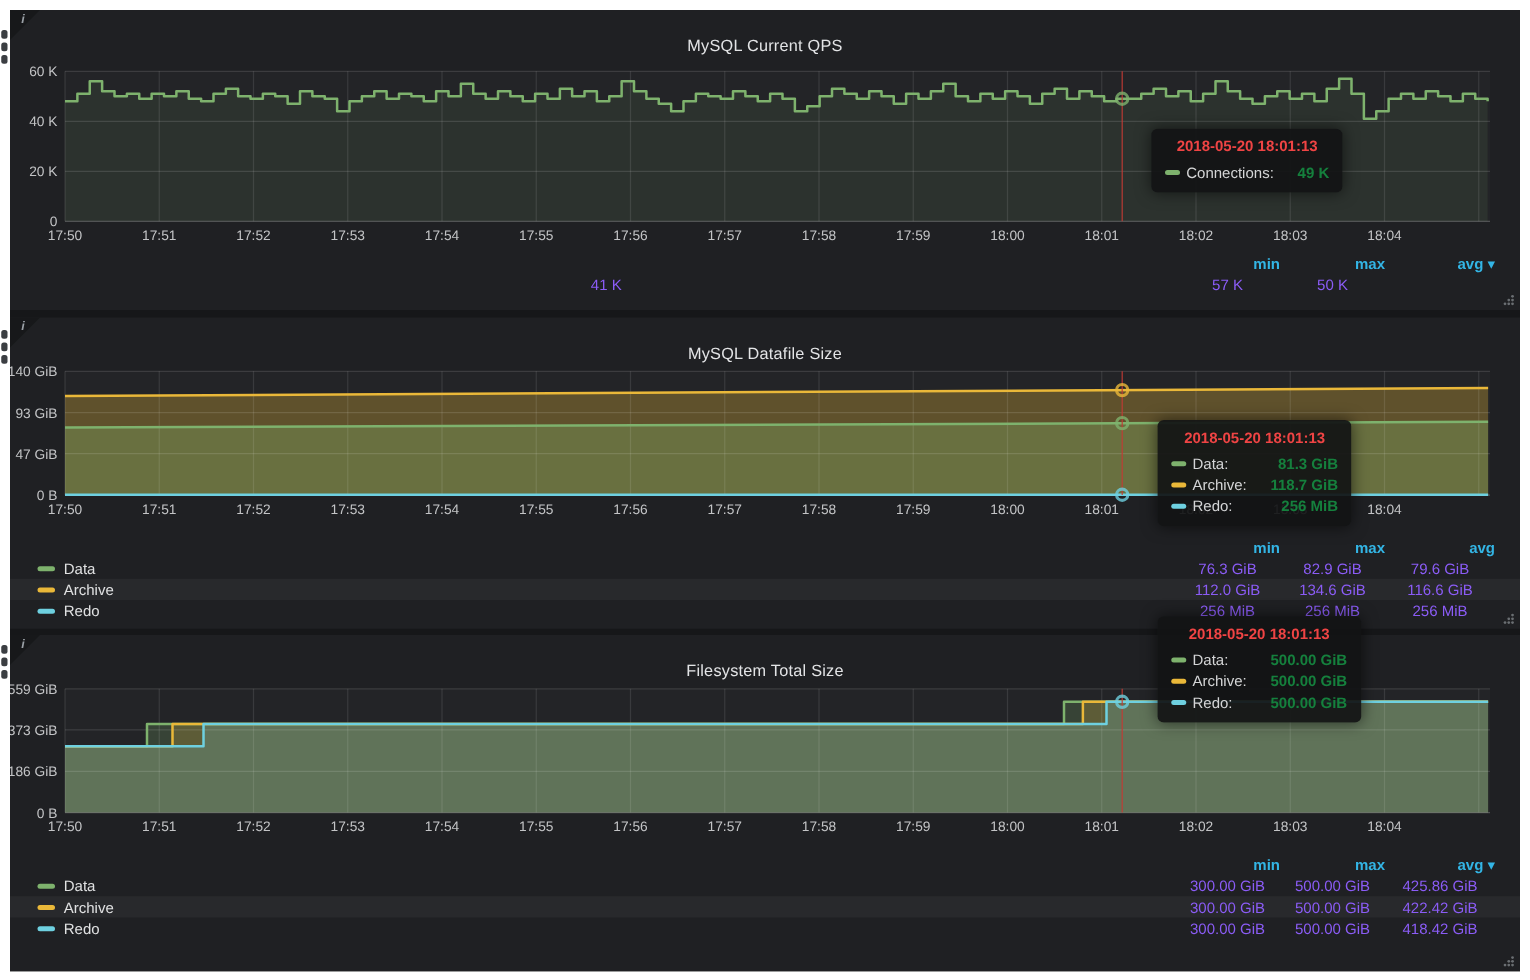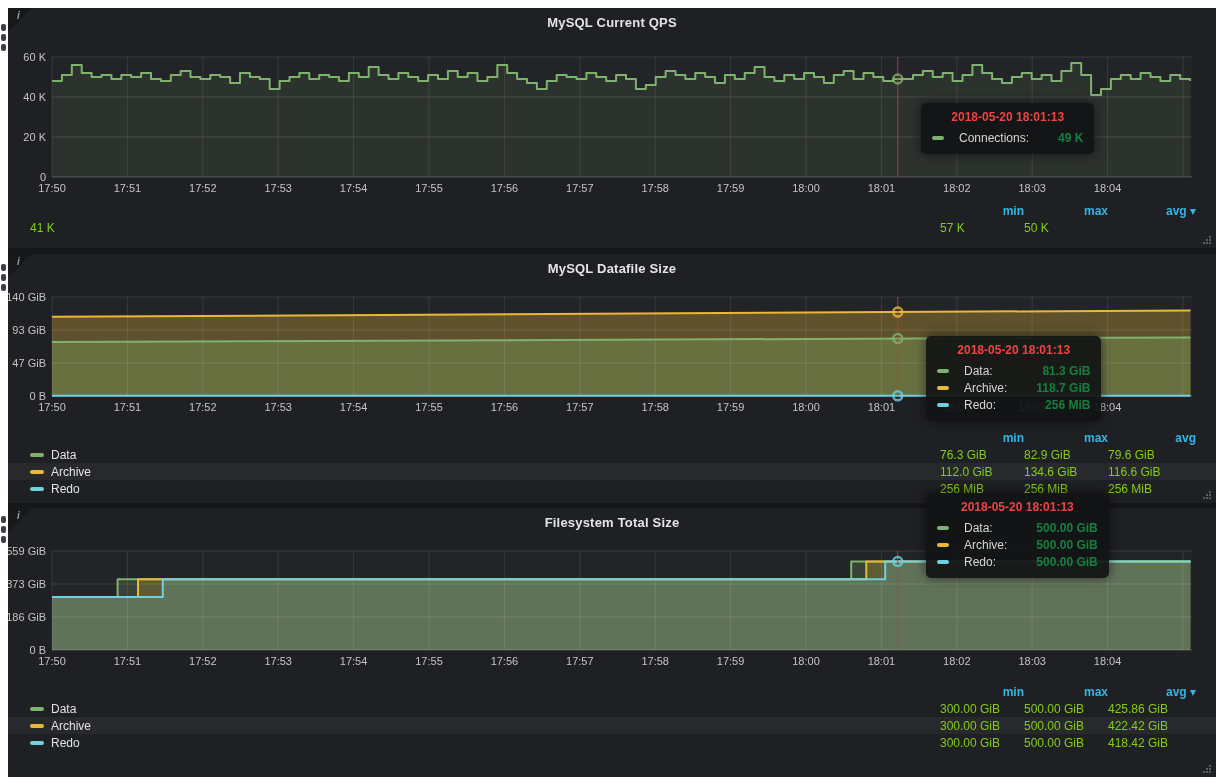--- a/index.html
+++ b/index.html
@@ -1,39 +1,39 @@
 <!DOCTYPE html>
 <html><head>
 <meta charset="utf-8">
 <style>
   html,body{margin:0;padding:0;background:#ffffff;}
   .stage{position:relative;width:1224px;height:784px;background:#ffffff;overflow:hidden;
          font-family:"Liberation Sans","DejaVu Sans",sans-serif;}
   .dash{position:absolute;left:8px;top:8px;width:1208px;height:769px;background:#161719;}
   .panel{position:absolute;left:0;width:1208px;background:#1f2023;}
-  .panel-title{position:absolute;top:7px;left:0;width:100%;text-align:center;
-               font-size:13px;font-weight:bold;color:#e3e4e6;letter-spacing:.2px;cursor:pointer;}
+  .panel-title{position:absolute;top:21px;left:0;width:100%;text-align:center;
+               font-size:13px;font-weight:normal;color:#e3e4e6;letter-spacing:.2px;cursor:pointer;}
   .corner-tri{position:absolute;top:0;left:0;width:0;height:0;
               border-top:24px solid #17181a;border-right:24px solid transparent;}
   .corner-i{position:absolute;top:2px;left:9px;font-size:10px;font-weight:bold;color:#9aa0a6;font-style:italic;}
   svg.plot{position:absolute;top:0;left:0;display:block;}
   
   .legend{position:absolute;left:0;width:100%;font-size:12px;color:#d8d9da;}
   .lrow{display:grid;grid-template-columns:1fr 84px 84px 88px;align-items:center;
         height:17px;padding-left:22px;padding-right:20px;}
   .lrow.stripe{background:rgba(255,255,255,0.045);}
   .lhead{color:#33b5e5;font-weight:bold;text-align:right;cursor:pointer;}
-  .lval{text-align:left;color:#84cc16;}
+  .lval{text-align:center;color:#8b5cf6;}
   .lname{display:flex;align-items:center;gap:7px;cursor:pointer;color:#e0e1e2;}
   .lmark{display:inline-block;width:14px;height:4px;border-radius:2px;flex:0 0 14px;}
   
   .gtooltip{position:absolute;z-index:30;background:rgba(18,19,20,0.93);border-radius:5px;
             padding:7px 11px 8px 11px;box-shadow:0 0 12px rgba(0,0,0,0.55);font-size:12px;color:#d4d5d6;}
   .tt-time{font-weight:bold;color:#ef4444;text-align:center;margin-bottom:5px;white-space:nowrap;}
-  .tt-row{display:flex;align-items:center;gap:15px;height:17px;white-space:nowrap;}
+  .tt-row{display:flex;align-items:center;gap:5px;height:17px;white-space:nowrap;}
   .tt-name{color:#d4d5d6;}
   .tt-val{margin-left:auto;font-weight:bold;color:#15803d;padding-left:14px;}
   
   .drag-dots{position:absolute;left:1px;width:6px;z-index:5;}
   .drag-dots span{display:block;width:5px;height:7px;border-radius:2px;background:#3b3e42;margin-bottom:3px;}
   
   .resize-handle{position:absolute;right:3px;bottom:2px;width:12px;height:12px;cursor:nwse-resize;}
 </style>
 </head>
 <body>

